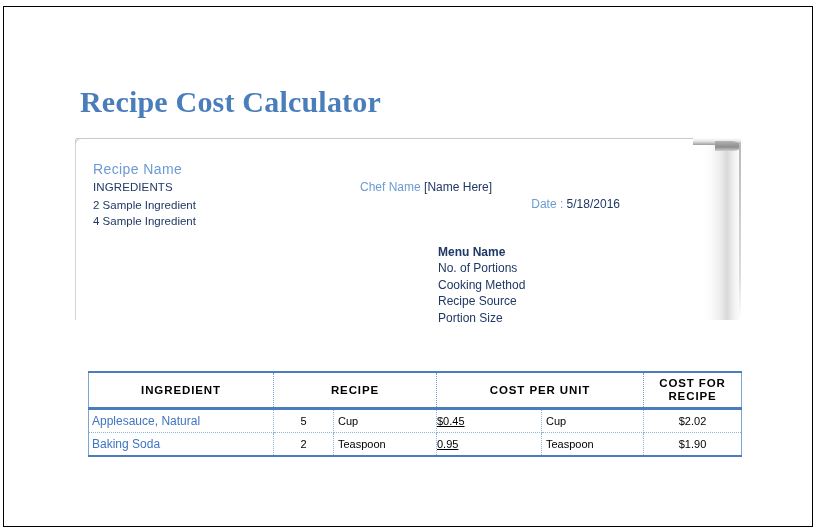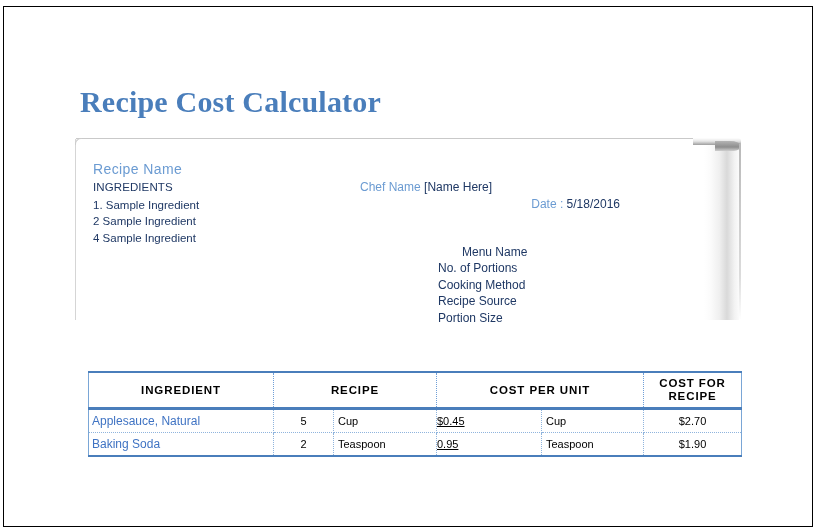--- a/index.html
+++ b/index.html
@@ -175,21 +175,21 @@
     position: absolute;
     left: 363px;
     top: 106px;
   }
   .meta-block div {
     font-size: 12px;
     color: #1f3864;
     line-height: 16.4px;
     white-space: nowrap;
   }
-  .meta-block div.bold { font-weight: normal; margin-left: 24px; }
+  .meta-block div.bold { font-weight: bold; }
 
   
   .cost-table {
     position: absolute;
     left: 84px;
     top: 364px;
     width: 653px;
     border-collapse: collapse;
     table-layout: fixed;
   }
@@ -271,21 +271,20 @@
     <div class="panel-corner"></div>
     <div class="panel-curl-side"></div>
     <div class="panel-curl-top"></div>
     <div class="panel-curl-cap"></div>
     <div class="panel-curl-edge"></div>
 
     <div class="recipe-name">Recipe Name</div>
     <div class="ingredients-label">INGREDIENTS</div>
 
     <ul class="ingredient-list">
-      <li>1. Sample Ingredient</li>
       <li>2 Sample Ingredient</li>
       <li>4 Sample Ingredient</li>
     </ul>
 
     <div class="chef-line">
       <span class="lbl-blue">Chef Name</span>
       <span class="val-navy">[Name Here]</span>
     </div>
 
     <div class="date-line">
@@ -322,21 +321,21 @@
         </th>
       </tr>
     </thead>
     <tbody>
       <tr>
         <td class="name-cell">Applesauce, Natural</td>
         <td class="qty-cell">5</td>
         <td class="unit-cell">Cup</td>
         <td class="cost-cell">$0.45</td>
         <td class="costunit-unit-cell">Cup</td>
-        <td class="total-cell">$2.70</td>
+        <td class="total-cell">$2.02</td>
       </tr>
       <tr>
         <td class="name-cell">Baking Soda</td>
         <td class="qty-cell">2</td>
         <td class="unit-cell">Teaspoon</td>
         <td class="cost-cell">0.95</td>
         <td class="costunit-unit-cell">Teaspoon</td>
         <td class="total-cell">$1.90</td>
       </tr>
     </tbody>

